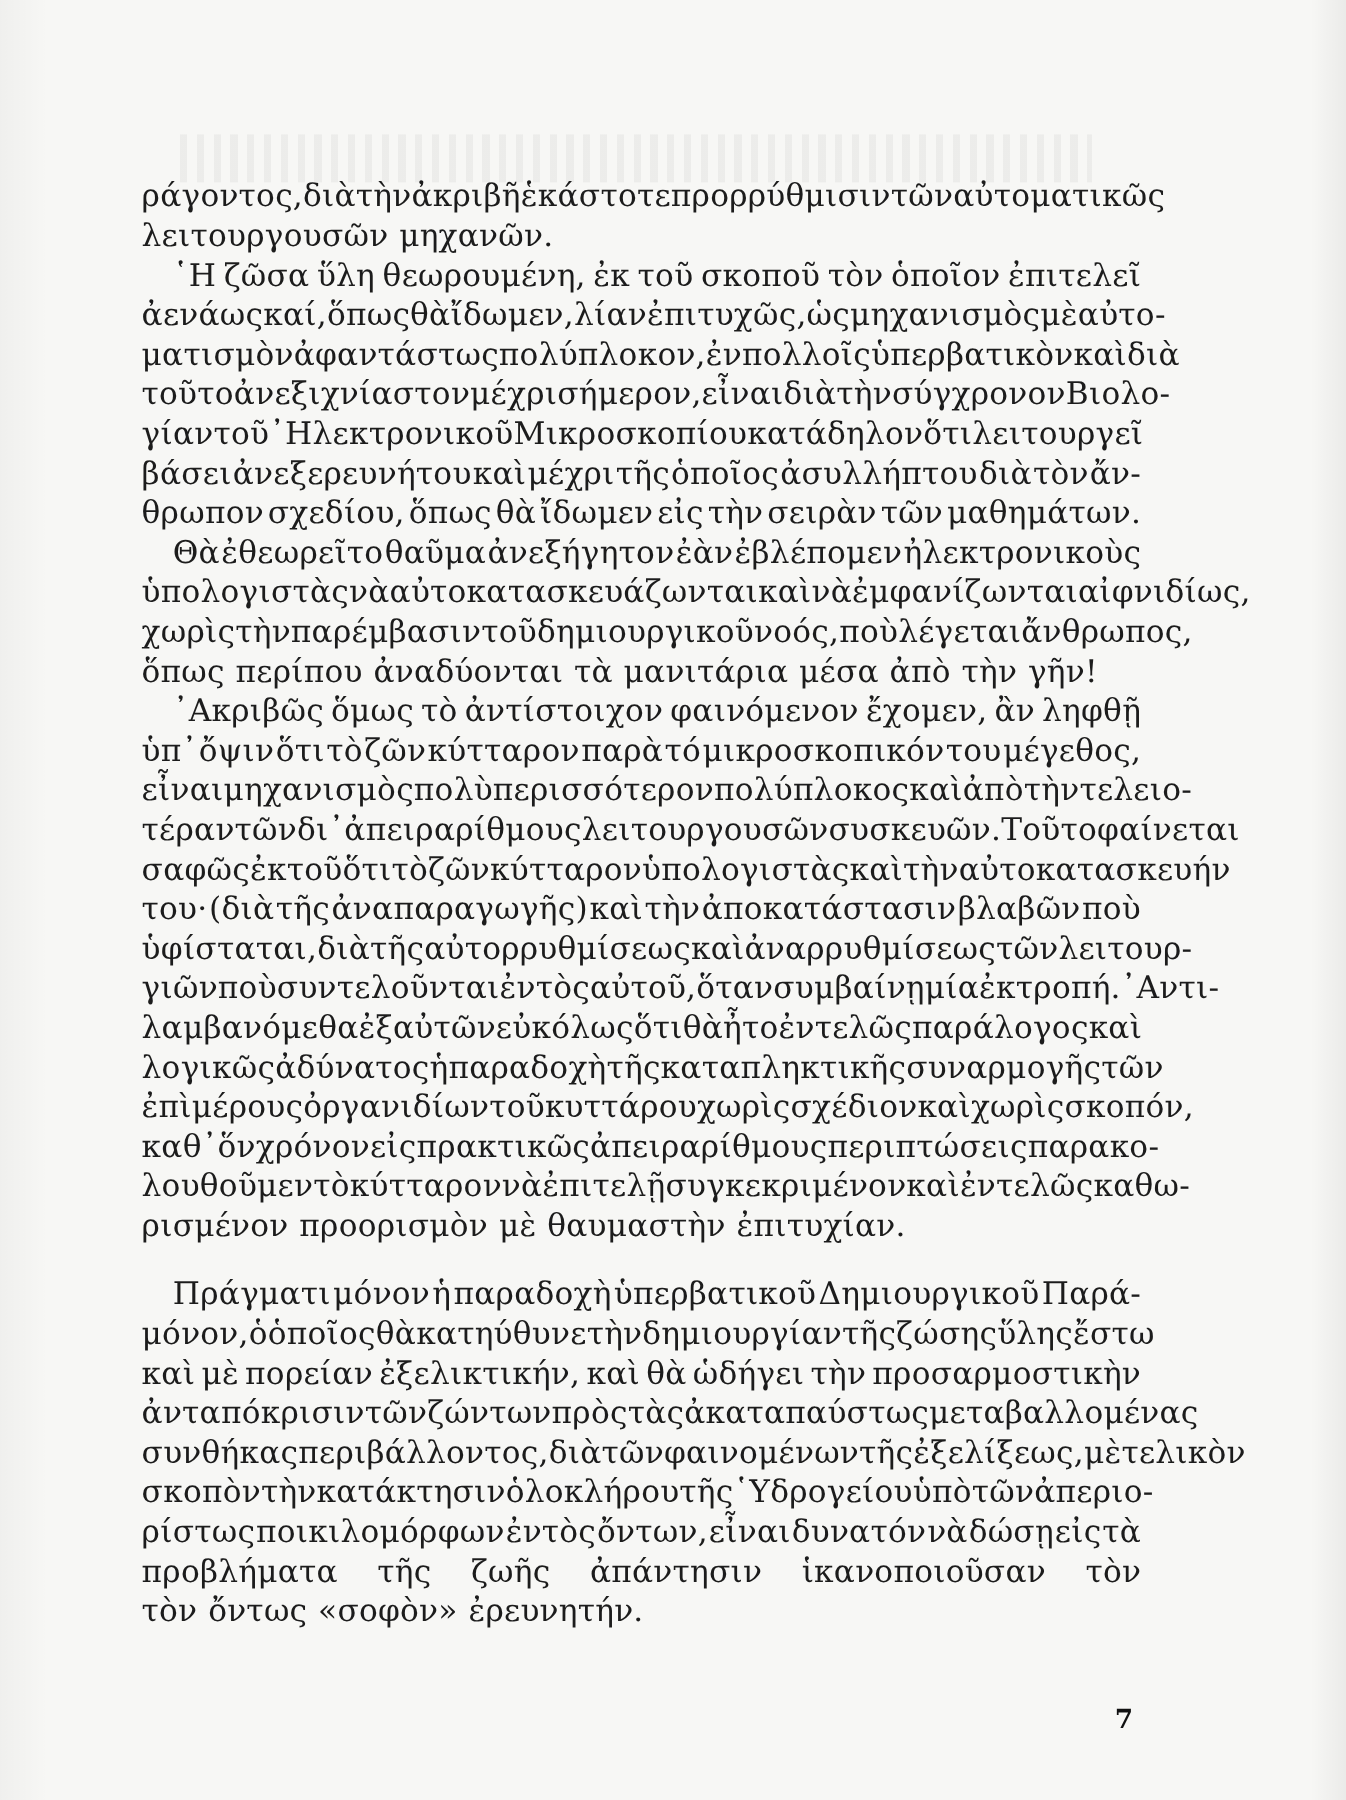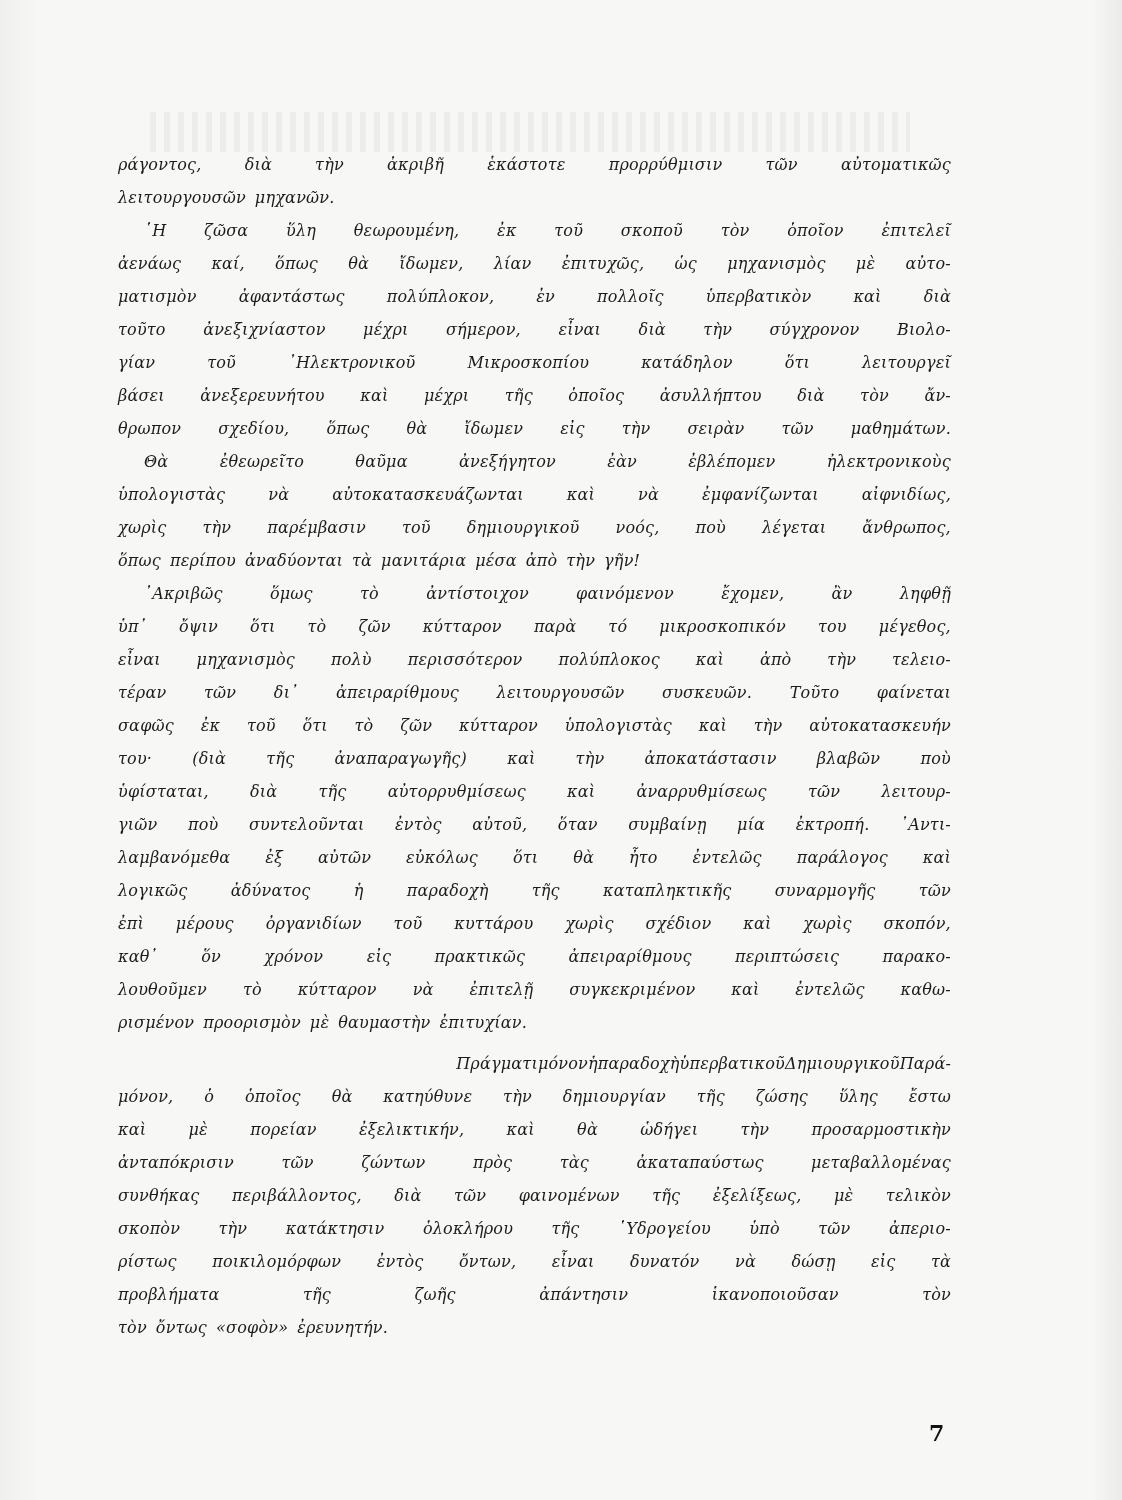--- a/index.html
+++ b/index.html
@@ -35,32 +35,31 @@
     .text-block {
       position: absolute;
       left: 118px;
       top: 148px;
       width: 833px;
     }
     .line {
       display: flex;
       justify-content: space-between;
       white-space: nowrap;
-      font-style: italic;
-      font-size: 16px;
+      font-size: 26px;
       height: 33px;
       line-height: 33px;
       letter-spacing: 0.2px;
     }
     .line.last {
       justify-content: flex-start;
     }
     .line.last span.w { margin-right: 9px; }
     .line.indent { padding-left: 26px; }
-    .line.para-gap { margin-top: 8px; justify-content: flex-end; }
+    .line.para-gap { margin-top: 24px; }
     .page-number {
       position: absolute;
       left: 929px;
       top: 1420px;
       font-family: "DejaVu Serif", serif;
       font-weight: bold;
       font-size: 22px;
       color: #111;
     }
   </style>

